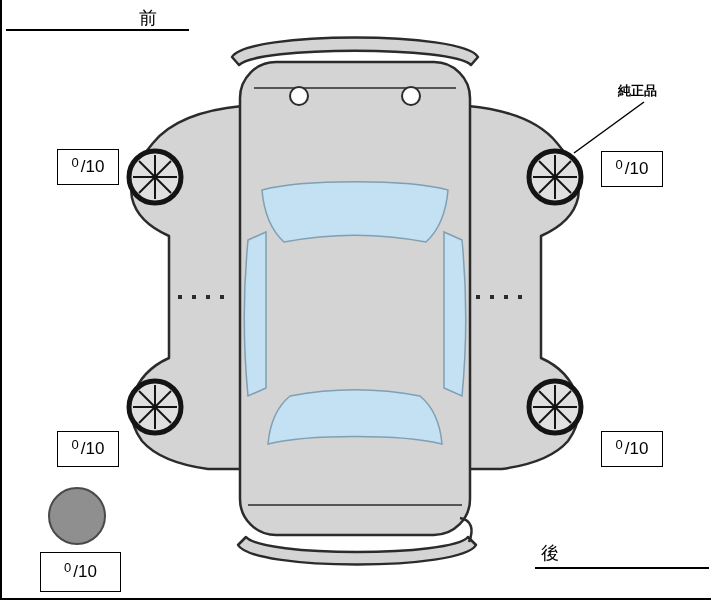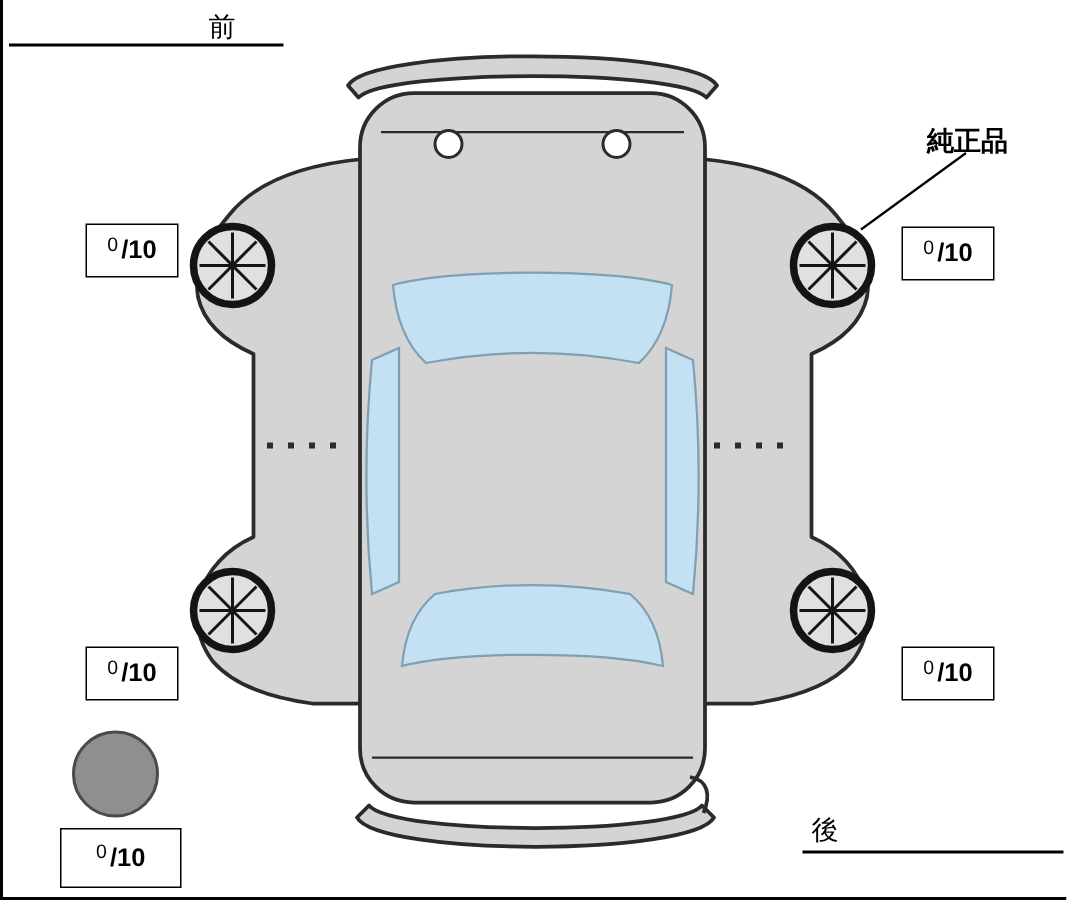--- a/index.html
+++ b/index.html
@@ -23,32 +23,32 @@
   .spoke{stroke:var(--wheel-stroke);stroke-width:2;}
   .hub{fill:var(--wheel-stroke);}
   .seam{stroke:var(--body-stroke);stroke-width:4;stroke-dasharray:4 10;}
   .panel-line{stroke:var(--body-stroke);stroke-width:1.5;fill:none;}
   .ln{stroke:var(--ink);stroke-width:1.5;}
   .hook{fill:none;stroke:var(--body-stroke);stroke-width:2.5;}
 
   .jp{position:absolute;color:var(--ink);}
   .front-label{left:137px;top:6px;font-size:18px;letter-spacing:1px;}
   .rear-label{left:539px;top:541px;font-size:18px;letter-spacing:1px;}
-  .genuine-label{left:616px;top:82px;font-size:18px;font-weight:bold;}
+  .genuine-label{left:616px;top:82px;font-size:13px;font-weight:bold;}
   .rule{position:absolute;height:2px;background:var(--ink);}
   .front-rule{left:4px;top:29px;width:183px;}
   .rear-rule{left:533px;top:567px;width:174px;}
 
   .gauge{
     position:absolute;width:62px;height:36px;background:#fff;
     border:1px solid var(--ink);box-sizing:border-box;
     display:flex;align-items:center;justify-content:center;
   }
   .gauge .num{font-size:13px;transform:translateY(-5px);margin-right:2px;}
-  .gauge .den{font-size:17px;font-weight:700;}
+  .gauge .den{font-size:17px;font-weight:400;}
   .g-fl{left:55px;top:149px;}
   .g-fr{left:599px;top:151px;}
   .g-rl{left:55px;top:431px;}
   .g-rr{left:599px;top:431px;}
   .g-spare{left:38px;top:552px;width:81px;height:40px;}
 
   .spare-circle{
     position:absolute;left:46px;top:487px;width:58px;height:58px;border-radius:50%;
     background:var(--spare-fill);border:2px solid #4a4a4a;box-sizing:border-box;
   }

